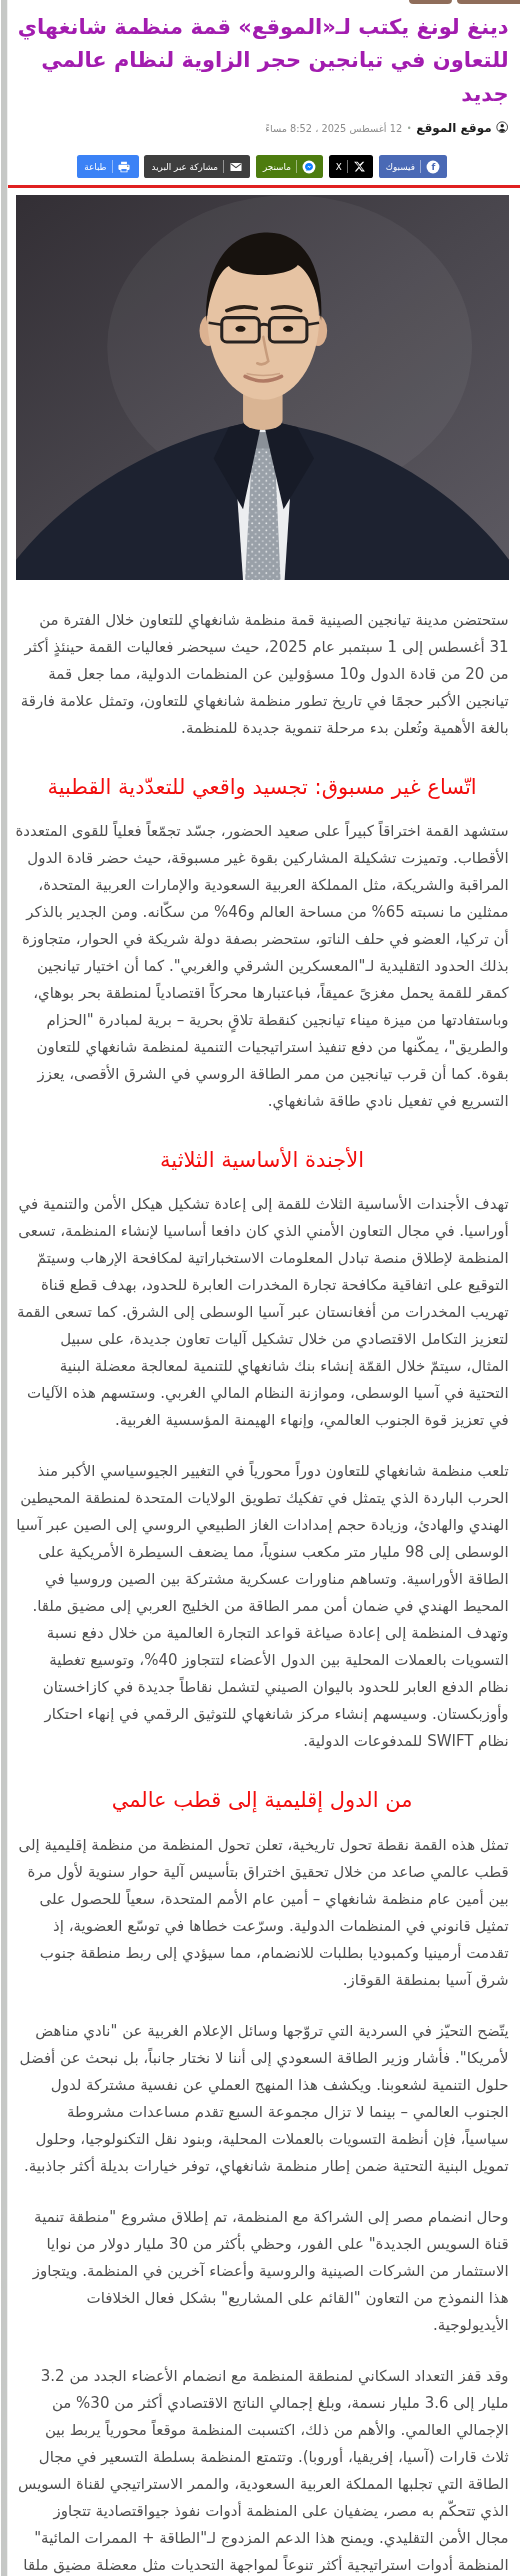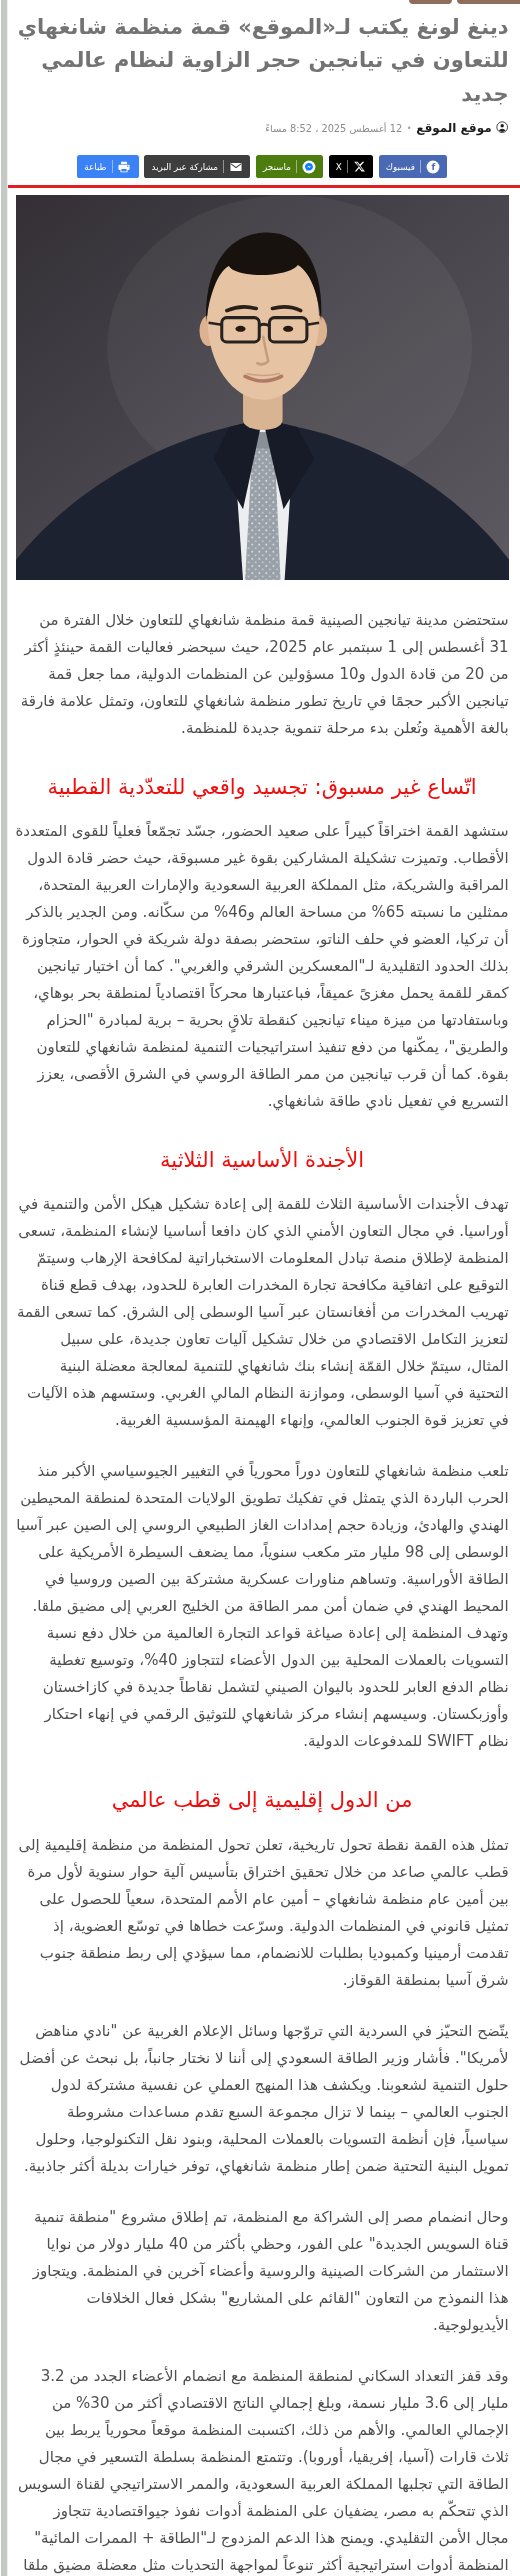--- a/index.html
+++ b/index.html
@@ -22,21 +22,21 @@
 
   
   .tags-row { position: relative; height: 4.1px; }
   .tag-pill {
     position: absolute; top: -14.4px; height: 18px; border-radius: 4.1px;
     background: var(--tag-bg, #8f6d5a);
   }
 
   h1.page-title {
     margin: 7.2px 0 10.3px;
-    color: #737373;
+    color: #a21caf;
     font-size: 21px;
     line-height: 1.58;
     font-weight: 700;
     text-align: right;
   }
 
   .byline {
     display: flex; align-items: center; gap: 4.6px;
     justify-content: flex-start;
     margin: 0 0 19.6px;
@@ -222,18 +222,18 @@
   <div class="article-body">
       <p class="par">ستحتضن مدينة تيانجين الصينية قمة منظمة شانغهاي للتعاون خلال الفترة من 31 أغسطس إلى 1 سبتمبر عام 2025، حيث سيحضر فعاليات القمة حينئذٍ أكثر من 20 من قادة الدول و10 مسؤولين عن المنظمات الدولية، مما جعل قمة تيانجين الأكبر حجمًا في تاريخ تطور منظمة شانغهاي للتعاون، وتمثل علامة فارقة بالغة الأهمية وتُعلن بدء مرحلة تنموية جديدة للمنظمة.</p>
       <h2 class="sec-h">اتّساع غير مسبوق: تجسيد واقعي للتعدّدية القطبية</h2>
       <p class="par">ستشهد القمة اختراقاً كبيراً على صعيد الحضور، جسّد تجمّعاً فعلياً للقوى المتعددة الأقطاب. وتميزت تشكيلة المشاركين بقوة غير مسبوقة، حيث حضر قادة الدول المراقبة والشريكة، مثل المملكة العربية السعودية والإمارات العربية المتحدة، ممثلين ما نسبته 65% من مساحة العالم و46% من سكّانه. ومن الجدير بالذكر أن تركيا، العضو في حلف الناتو، ستحضر بصفة دولة شريكة في الحوار، متجاوزة بذلك الحدود التقليدية لـ"المعسكرين الشرقي والغربي". كما أن اختيار تيانجين كمقر للقمة يحمل مغزىً عميقاً، فباعتبارها محركاً اقتصادياً لمنطقة بحر بوهاي، وباستفادتها من ميزة ميناء تيانجين كنقطة تلاقٍ بحرية – برية لمبادرة "الحزام والطريق"، يمكّنها من دفع تنفيذ استراتيجيات التنمية لمنظمة شانغهاي للتعاون بقوة. كما أن قرب تيانجين من ممر الطاقة الروسي في الشرق الأقصى، يعزز التسريع في تفعيل نادي طاقة شانغهاي.</p>
       <h2 class="sec-h">الأجندة الأساسية الثلاثية</h2>
       <p class="par">تهدف الأجندات الأساسية الثلاث للقمة إلى إعادة تشكيل هيكل الأمن والتنمية في أوراسيا. في مجال التعاون الأمني الذي كان دافعا أساسيا لإنشاء المنظمة، تسعى المنظمة لإطلاق منصة تبادل المعلومات الاستخباراتية لمكافحة الإرهاب وسيتمّ التوقيع على اتفاقية مكافحة تجارة المخدرات العابرة للحدود، بهدف قطع قناة تهريب المخدرات من أفغانستان عبر آسيا الوسطى إلى الشرق. كما تسعى القمة لتعزيز التكامل الاقتصادي من خلال تشكيل آليات تعاون جديدة، على سبيل المثال، سيتمّ خلال القمّة إنشاء بنك شانغهاي للتنمية لمعالجة معضلة البنية التحتية في آسيا الوسطى، وموازنة النظام المالي الغربي. وستسهم هذه الآليات في تعزيز قوة الجنوب العالمي، وإنهاء الهيمنة المؤسسية الغربية.</p>
       <p class="par">تلعب منظمة شانغهاي للتعاون دوراً محورياً في التغيير الجيوسياسي الأكبر منذ الحرب الباردة الذي يتمثل في تفكيك تطويق الولايات المتحدة لمنطقة المحيطين الهندي والهادئ، وزيادة حجم إمدادات الغاز الطبيعي الروسي إلى الصين عبر آسيا الوسطى إلى 98 مليار متر مكعب سنوياً، مما يضعف السيطرة الأمريكية على الطاقة الأوراسية. وتساهم مناورات عسكرية مشتركة بين الصين وروسيا في المحيط الهندي في ضمان أمن ممر الطاقة من الخليج العربي إلى مضيق ملقا. وتهدف المنظمة إلى إعادة صياغة قواعد التجارة العالمية من خلال دفع نسبة التسويات بالعملات المحلية بين الدول الأعضاء لتتجاوز 40%، وتوسيع تغطية نظام الدفع العابر للحدود باليوان الصيني لتشمل نقاطاً جديدة في كازاخستان وأوزبكستان. وسيسهم إنشاء مركز شانغهاي للتوثيق الرقمي في إنهاء احتكار نظام SWIFT للمدفوعات الدولية.</p>
       <h2 class="sec-h">من الدول إقليمية إلى قطب عالمي</h2>
       <p class="par">تمثل هذه القمة نقطة تحول تاريخية، تعلن تحول المنظمة من منظمة إقليمية إلى قطب عالمي صاعد من خلال تحقيق اختراق بتأسيس آلية حوار سنوية لأول مرة بين أمين عام منظمة شانغهاي – أمين عام الأمم المتحدة، سعياً للحصول على تمثيل قانوني في المنظمات الدولية. وسرّعت خطاها في توسّع العضوية، إذ تقدمت أرمينيا وكمبوديا بطلبات للانضمام، مما سيؤدي إلى ربط منطقة جنوب شرق آسيا بمنطقة القوقاز.</p>
       <p class="par">يتّضح التحيّز في السردية التي تروّجها وسائل الإعلام الغربية عن "نادي مناهض لأمريكا". فأشار وزير الطاقة السعودي إلى أننا لا نختار جانباً، بل نبحث عن أفضل حلول التنمية لشعوبنا. ويكشف هذا المنهج العملي عن نفسية مشتركة لدول الجنوب العالمي – بينما لا تزال مجموعة السبع تقدم مساعدات مشروطة سياسياً، فإن أنظمة التسويات بالعملات المحلية، وبنود نقل التكنولوجيا، وحلول تمويل البنية التحتية ضمن إطار منظمة شانغهاي، توفر خيارات بديلة أكثر جاذبية.</p>
-      <p class="par">وحال انضمام مصر إلى الشراكة مع المنظمة، تم إطلاق مشروع "منطقة تنمية قناة السويس الجديدة" على الفور، وحظي بأكثر من 40 مليار دولار من نوايا الاستثمار من الشركات الصينية والروسية وأعضاء آخرين في المنظمة. ويتجاوز هذا النموذج من التعاون "القائم على المشاريع" بشكل فعال الخلافات الأيديولوجية.</p>
+      <p class="par">وحال انضمام مصر إلى الشراكة مع المنظمة، تم إطلاق مشروع "منطقة تنمية قناة السويس الجديدة" على الفور، وحظي بأكثر من 30 مليار دولار من نوايا الاستثمار من الشركات الصينية والروسية وأعضاء آخرين في المنظمة. ويتجاوز هذا النموذج من التعاون "القائم على المشاريع" بشكل فعال الخلافات الأيديولوجية.</p>
       <p class="par">وقد قفز التعداد السكاني لمنطقة المنظمة مع انضمام الأعضاء الجدد من 3.2 مليار إلى 3.6 مليار نسمة، وبلغ إجمالي الناتج الاقتصادي أكثر من 30% من الإجمالي العالمي. والأهم من ذلك، اكتسبت المنظمة موقعاً محورياً يربط بين ثلاث قارات (آسيا، إفريقيا، أوروبا). وتتمتع المنظمة بسلطة التسعير في مجال الطاقة التي تجلبها المملكة العربية السعودية، والممر الاستراتيجي لقناة السويس الذي تتحكّم به مصر، يضفيان على المنظمة أدوات نفوذ جيواقتصادية تتجاوز مجال الأمن التقليدي. ويمنح هذا الدعم المزدوج لـ"الطاقة + الممرات المائية" المنظمة أدوات استراتيجية أكثر تنوعاً لمواجهة التحديات مثل معضلة مضيق ملقا وأزمة البحر الأحمر.</p>
     </div>
 
 </div>
 
 
 </body></html>

